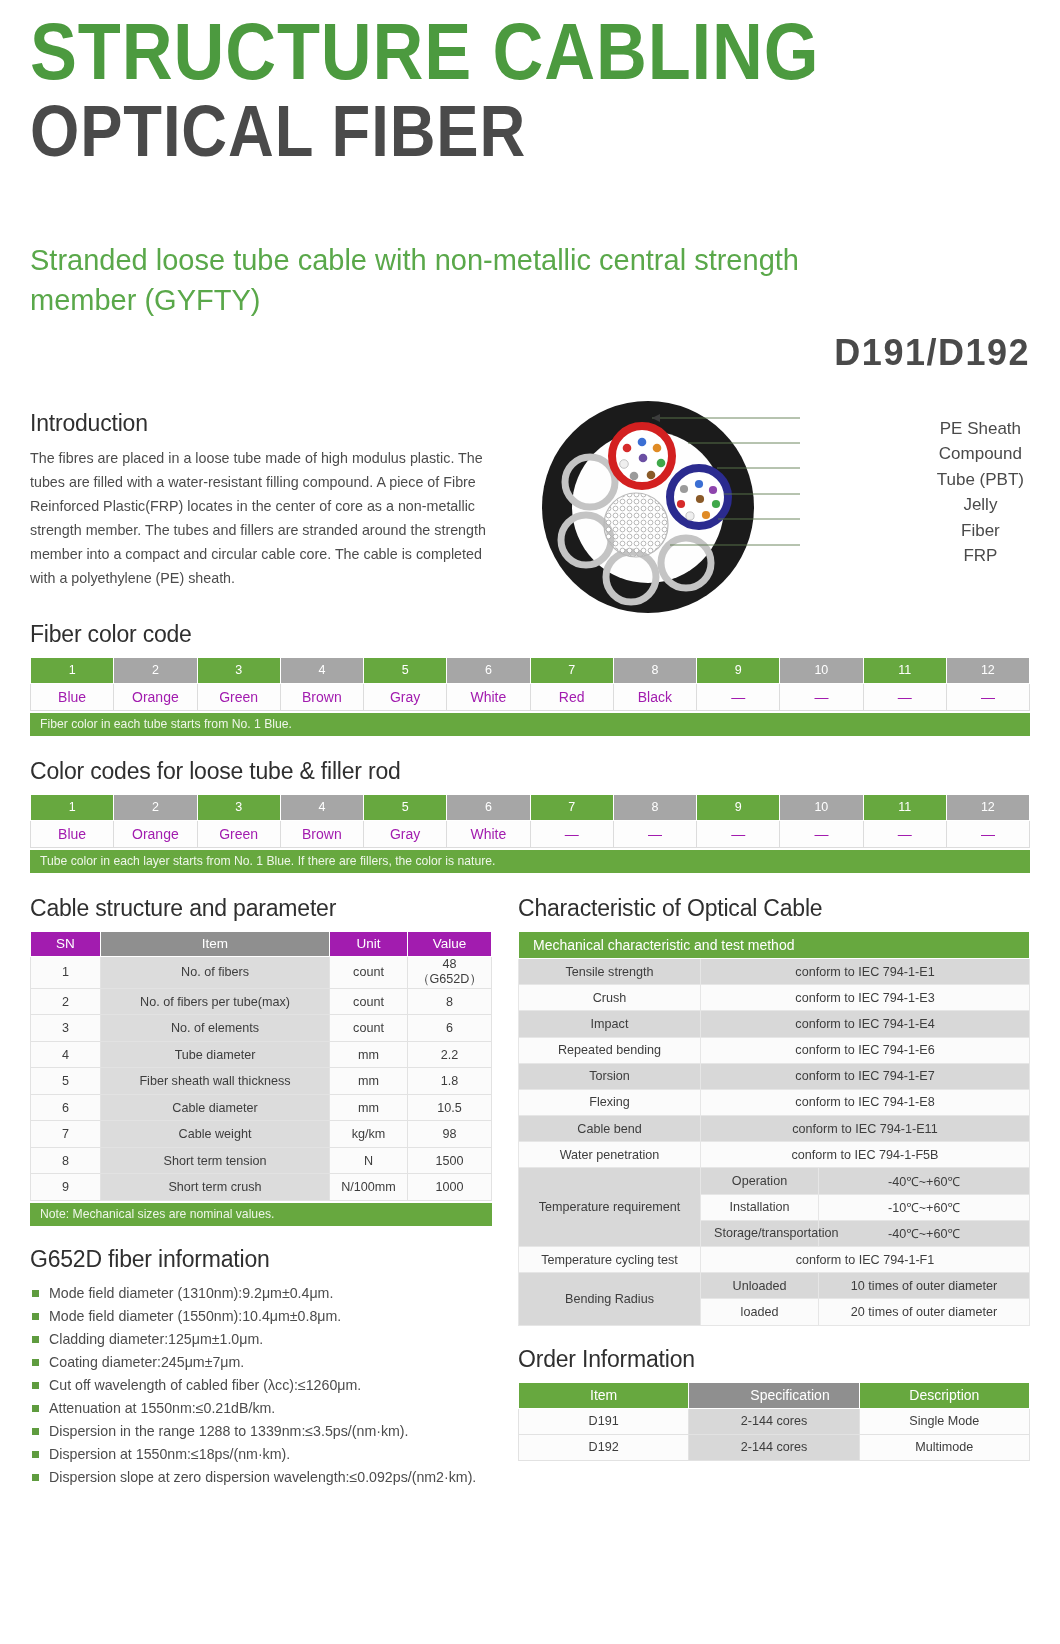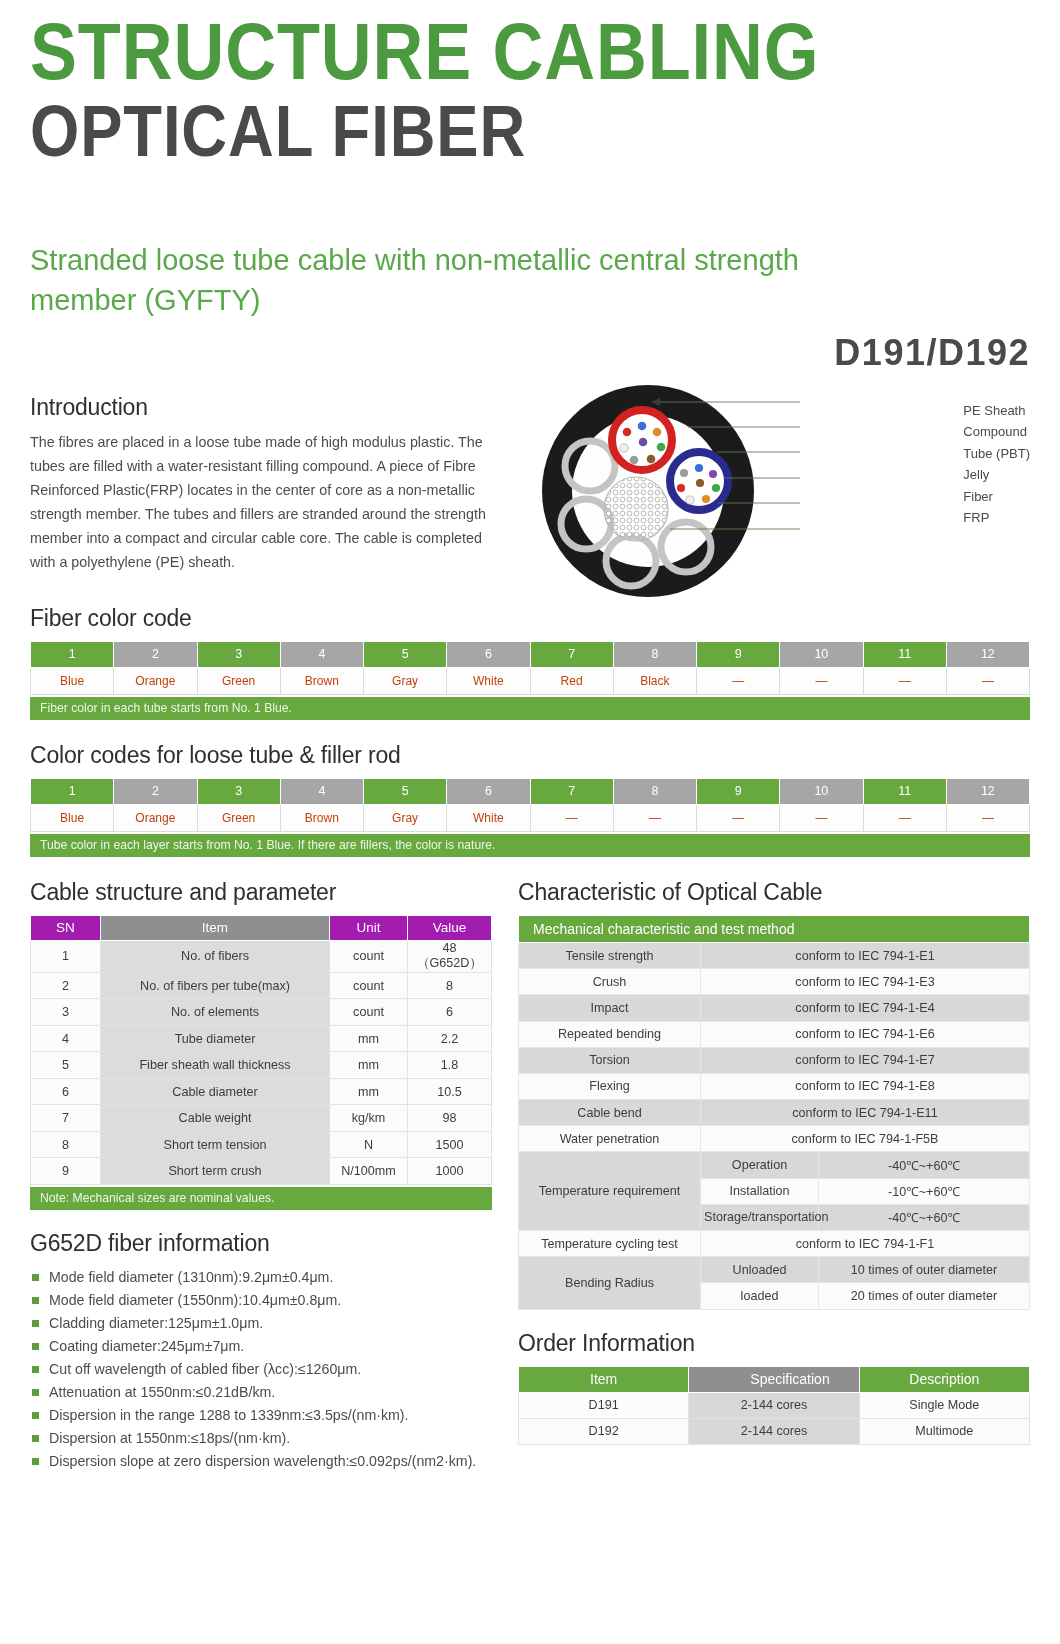--- a/index.html
+++ b/index.html
@@ -46,57 +46,57 @@
   
   h2.section {
     font-size: 23px;
     font-weight: normal;
     color: #2f2f2f;
     margin-bottom: 9px;
     letter-spacing: -0.2px;
   }
 
   
-  .introrow { display: flex; margin-top: 16px; }
+  .introrow { display: flex; margin-top: 32px; }
   .intro-col { width: 470px; padding-top: 4px; }
   .intro-body {
     font-size: 14.3px;
     line-height: 1.68;
     color: #4c4c4c;
     margin-top: 2px;
   }
   .diagram-col { flex: 1; position: relative; height: 215px; }
 
   
   .cable-wrap { position: absolute; left: 0; top: -6px; }
   .labels {
-    position: absolute; right: 0; top: 14px;
-    text-align: left;
-    font-size: 13px;
+    position: absolute; right: 6px; top: 14px;
+    text-align: center;
+    font-size: 17px;
     color: #4a4a4a;
     line-height: 1;
   }
   .labels div { margin-bottom: 8.5px; }
 
   
   .cc-table { width: 100%; border-collapse: collapse; table-layout: fixed; }
   .cc-table th {
     height: 26px;
     font-size: 12.5px;
     font-weight: normal;
     color: #ffffff;
     border: 1px solid #ffffff;
   }
   .cc-table th.g { background: #67a83f; }
   .cc-table th.s { background: #a6a6a6; }
   .cc-table td {
     height: 27px;
-    font-size: 12px;
+    font-size: 14px;
     text-align: center;
-    color: #c2410c;
+    color: #a21caf;
     background: #fdfdfd;
     border: 1px solid #dcdcdc;
   }
   .notebar {
     background: #67a83f;
     color: #eef6e8;
     font-size: 12.2px;
     padding: 4px 10px 5px;
     margin-top: 2px;
   }
@@ -125,21 +125,21 @@
   
   .chr { width: 100%; border-collapse: collapse; table-layout: fixed; }
   .chr th {
     background: #67a83f; color: #ffffff;
     font-size: 14px; font-weight: normal;
     height: 27px; text-align: left; padding-left: 14px;
     border: 1px solid #ffffff;
   }
   .chr td {
     font-size: 12.6px; text-align: center; color: #3d3d3d;
-    height: 26.2px; border: 1px solid #e6e6e6; padding: 0 3px;
+    height: 26.2px; border: 1px solid #e6e6e6; padding: 0 13px;
   }
   .chr tr.odd td { background: #d8d8d8; }
   .chr tr.even td { background: #fbfbfb; }
   .chr td.shade { background: #d8d8d8; }
   .chr td.light { background: #fbfbfb; }
 
   
   .ord { width: 100%; border-collapse: collapse; table-layout: fixed; }
   .ord th {
     font-size: 14px; font-weight: normal; color: #ffffff;

